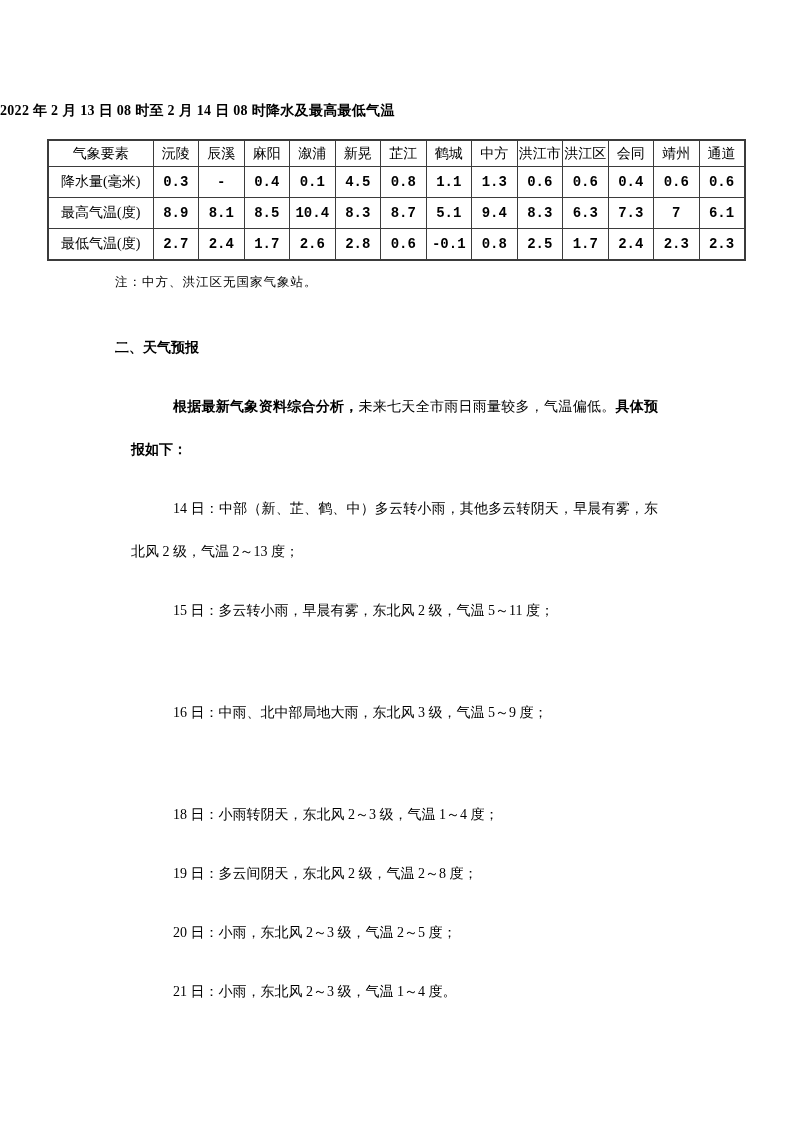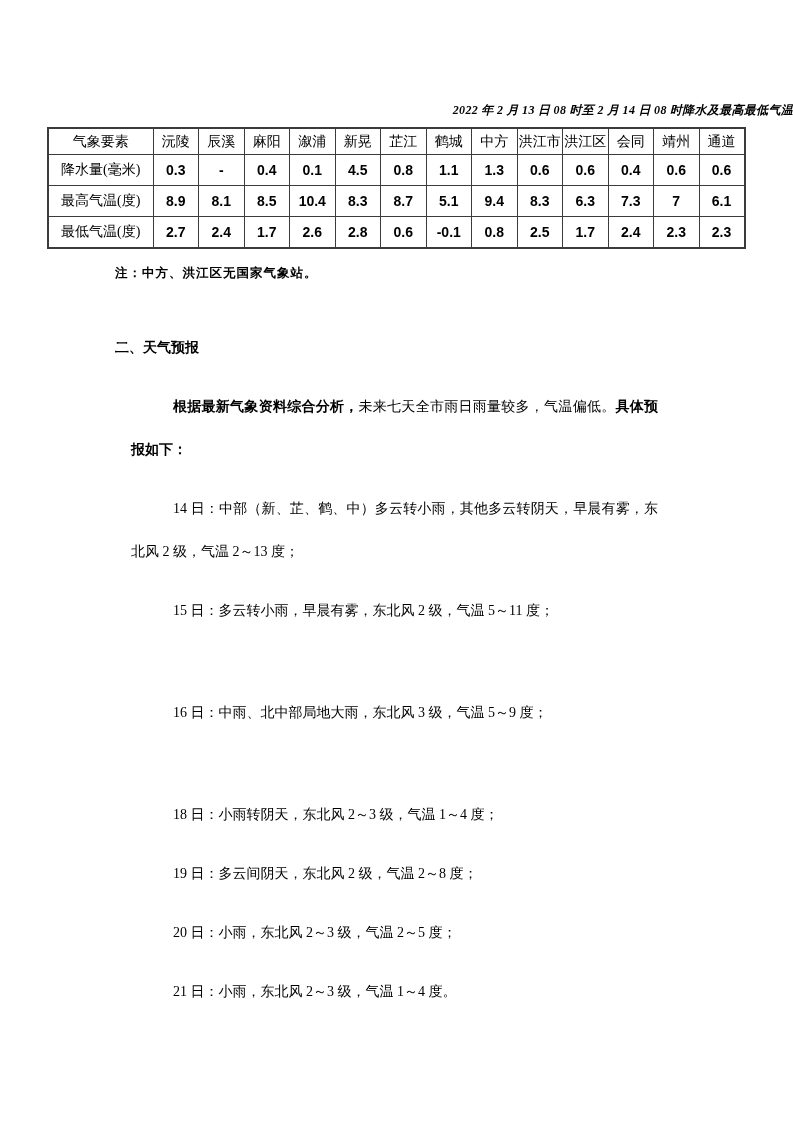--- a/index.html
+++ b/index.html
@@ -5,42 +5,42 @@
   html,body{margin:0;padding:0;background:#ffffff;}
   .page{
     position:relative;
     width:793px;height:1122px;
     background:#ffffff;color:#000000;
     font-family:"Liberation Serif","DejaVu Serif",serif;
     overflow:hidden;
   }
   .doc-title{
     position:absolute;top:102px;left:0;width:100%;
-    text-align:right;font-size:12px;font-weight:bold;
-    letter-spacing:0.3px;white-space:nowrap;font-style:italic;
+    text-align:left;font-size:14px;font-weight:bold;
+    letter-spacing:0.3px;white-space:nowrap;
   }
   table.wx{
-    position:absolute;top:127px;left:47px;width:697px;
+    position:absolute;top:139px;left:47px;width:697px;
     border-collapse:collapse;table-layout:fixed;
     border:2px solid #3b3b3b;
   }
   table.wx td{
     border:1px solid #3b3b3b;
     text-align:center;vertical-align:middle;
     padding:0;font-size:14px;overflow:hidden;white-space:nowrap;
   }
   tr.hdr td{height:25px;}
   tr.datarow td{height:30px;}
   td.num{
-    font-family:Liberation Sans, sans-serif;
+    font-family:Liberation Mono, monospace;
     font-size:13.5px;font-weight:600;
   }
   .tbl-note{
-    position:absolute;top:265px;left:115px;
-    font-size:12.5px;letter-spacing:1px;font-weight:bold;
+    position:absolute;top:274px;left:115px;
+    font-size:12.5px;letter-spacing:1px;
   }
   .body-text{
     position:absolute;top:326px;left:115px;width:559px;
     font-size:14px;line-height:43px;
     text-align:justify;text-justify:inter-character;
   }
   .section-heading{font-weight:bold;}
   .body-text p{margin:16px;text-indent:42px;}
   .body-text p.two{min-height:86px;}
   .b{font-weight:bold;}

